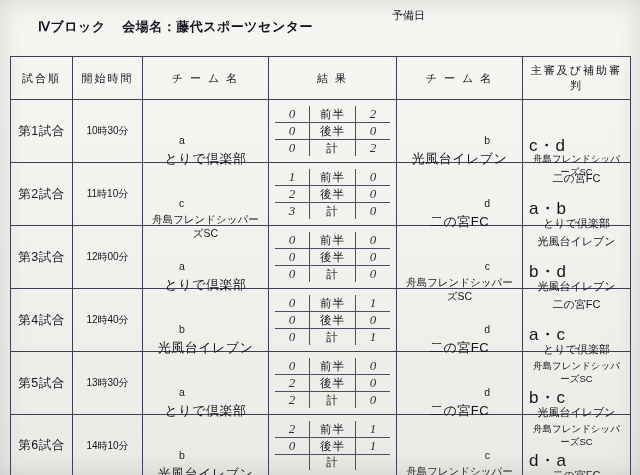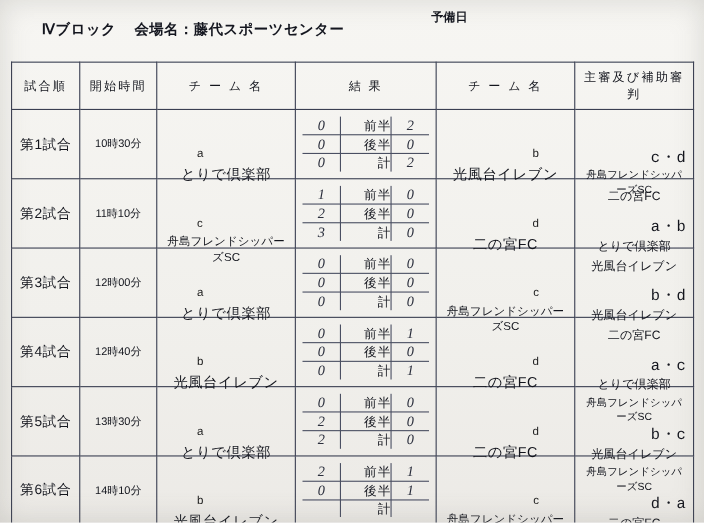--- a/index.html
+++ b/index.html
@@ -24,21 +24,21 @@
   }
   .hdr{
     position:absolute;top:8px;left:0;width:640px;height:44px;
   }
   .blockname{
     position:absolute;left:38px;top:10px;
     font-size:13px;font-weight:bold;letter-spacing:.5px;
     color:#14161f;
   }
   .reserve-label{
-    position:absolute;left:392px;top:0px;font-size:11px;color:#14161f;font-weight:bold;
+    position:absolute;left:392px;top:0px;font-size:11px;color:#14161f;
   }
   .reserve-date{
     position:absolute;left:452px;top:16px;font-size:12px;color:#14161f;
     white-space:nowrap;
   }
   .matchtime{
     position:absolute;right:14px;top:36px;font-size:11.5px;color:#14161f;
     white-space:nowrap;
   }
   
@@ -99,34 +99,34 @@
     flex:1;display:flex;align-items:center;position:relative;
     border-bottom:1px solid #4a4f62;
   }
   .res .rrow:last-child{border-bottom:none;}
   .res .sc{
     width:34px;text-align:center;
     font-family:"Liberation Serif",serif;
     font-size:13px;color:#2b2f3d;
   }
   .res .lbl{
-    flex:1;text-align:right;font-size:11.5px;letter-spacing:1px;
+    flex:1;text-align:center;font-size:11.5px;letter-spacing:1px;
   }
   .res .vline{
     position:absolute;top:0;bottom:0;width:0;border-left:1px solid #4a4f62;
   }
   .res .vline.a{left:34px;}
   .res .vline.b{right:34px;}
   
   .refcell{
     position:relative;width:100%;height:100%;
   }
   .ref-pair{
-    position:absolute;left:0;right:0;top:3px;text-align:right;
-    font-size:14px;letter-spacing:.5px;font-family:Liberation Mono, monospace;
+    position:absolute;left:0;right:0;top:3px;text-align:left;
+    font-size:17px;letter-spacing:.5px;
   }
   .ref-l1{
     position:absolute;left:0;right:0;top:22px;text-align:center;
     font-size:11px;
   }
   .ref-l2{
     position:absolute;left:0;right:0;top:40px;text-align:center;
     font-size:11px;
   }
   .ref-l1.tiny,.ref-l2.tiny{font-size:9.5px;}

